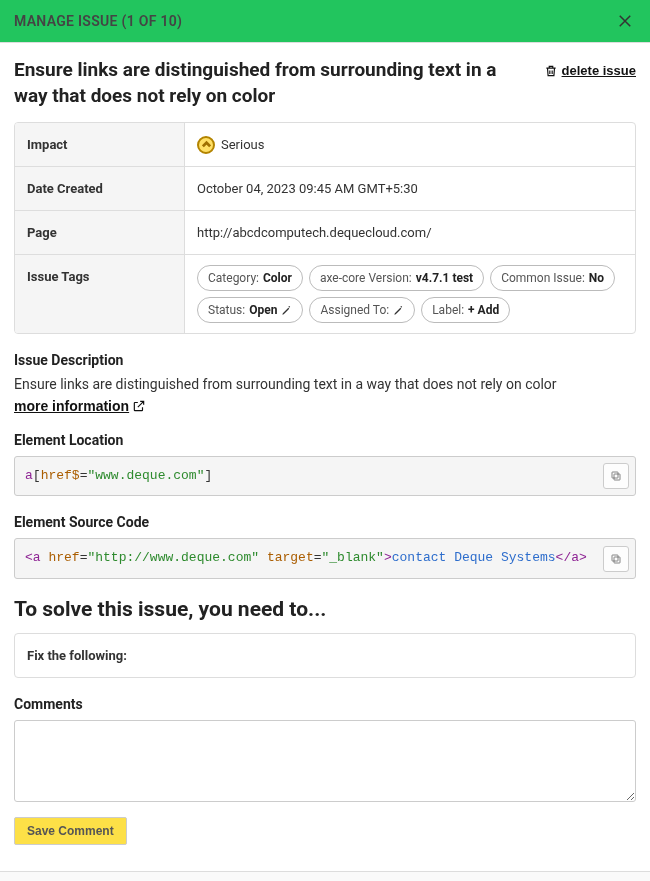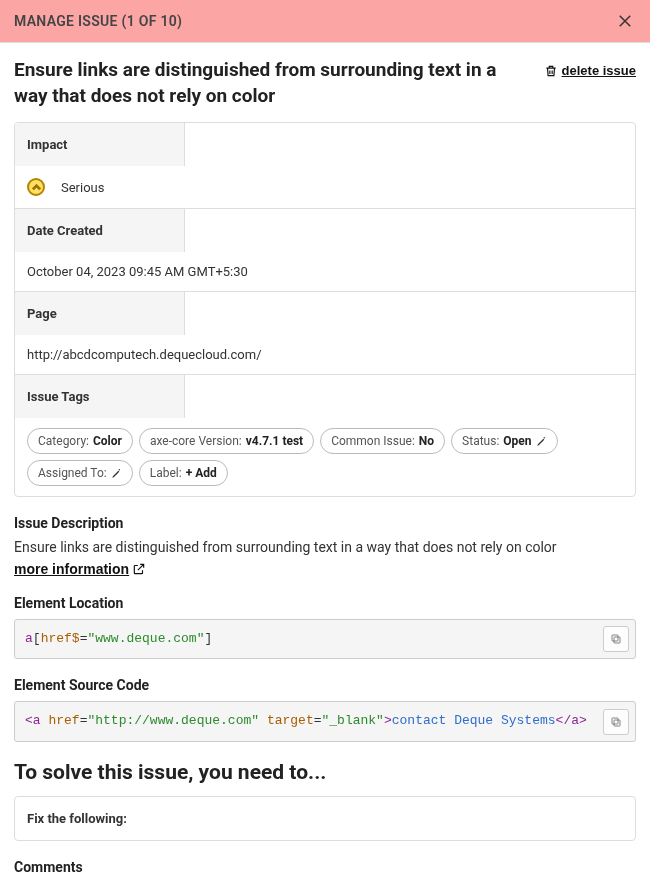--- a/index.html
+++ b/index.html
@@ -10,21 +10,21 @@
     color: #333;
     background: #fff;
     width: 650px;
   }
   .header {
     display: flex;
     justify-content: space-between;
     align-items: center;
     padding: 10px 14px;
     border-bottom: 1px solid #ddd;
-    background: #fca5a5;
+    background: #22c55e;
   }
   .header-title {
     font-weight: 600;
     font-size: 14px;
     letter-spacing: 0.3px;
     color: #444;
   }
   .close-btn {
     background: none;
     border: none;
@@ -67,21 +67,20 @@
   .delete-issue svg { width: 14px; height: 14px; }
   .info-table {
     border: 1px solid #ddd;
     border-radius: 4px;
     overflow: hidden;
     margin-bottom: 18px;
   }
   .info-row {
     display: flex;
     border-bottom: 1px solid #ddd;
-    flex-direction: column;
   }
   .info-row:last-child { border-bottom: none; }
   .info-label {
     width: 170px;
     padding: 14px 12px;
     background: #f5f5f5;
     border-right: 1px solid #ddd;
     font-weight: 700;
     font-size: 13px;
     color: #333;
@@ -92,21 +91,21 @@
     font-size: 13px;
     color: #333;
     display: flex;
     align-items: center;
     flex-wrap: wrap;
     gap: 6px;
   }
   .impact-badge {
     display: inline-flex;
     align-items: center;
-    gap: 16px;
+    gap: 6px;
   }
   .impact-icon {
     width: 18px;
     height: 18px;
     border-radius: 50%;
     border: 2px solid #b38400;
     background: #ffe066;
     display: flex;
     align-items: center;
     justify-content: center;

